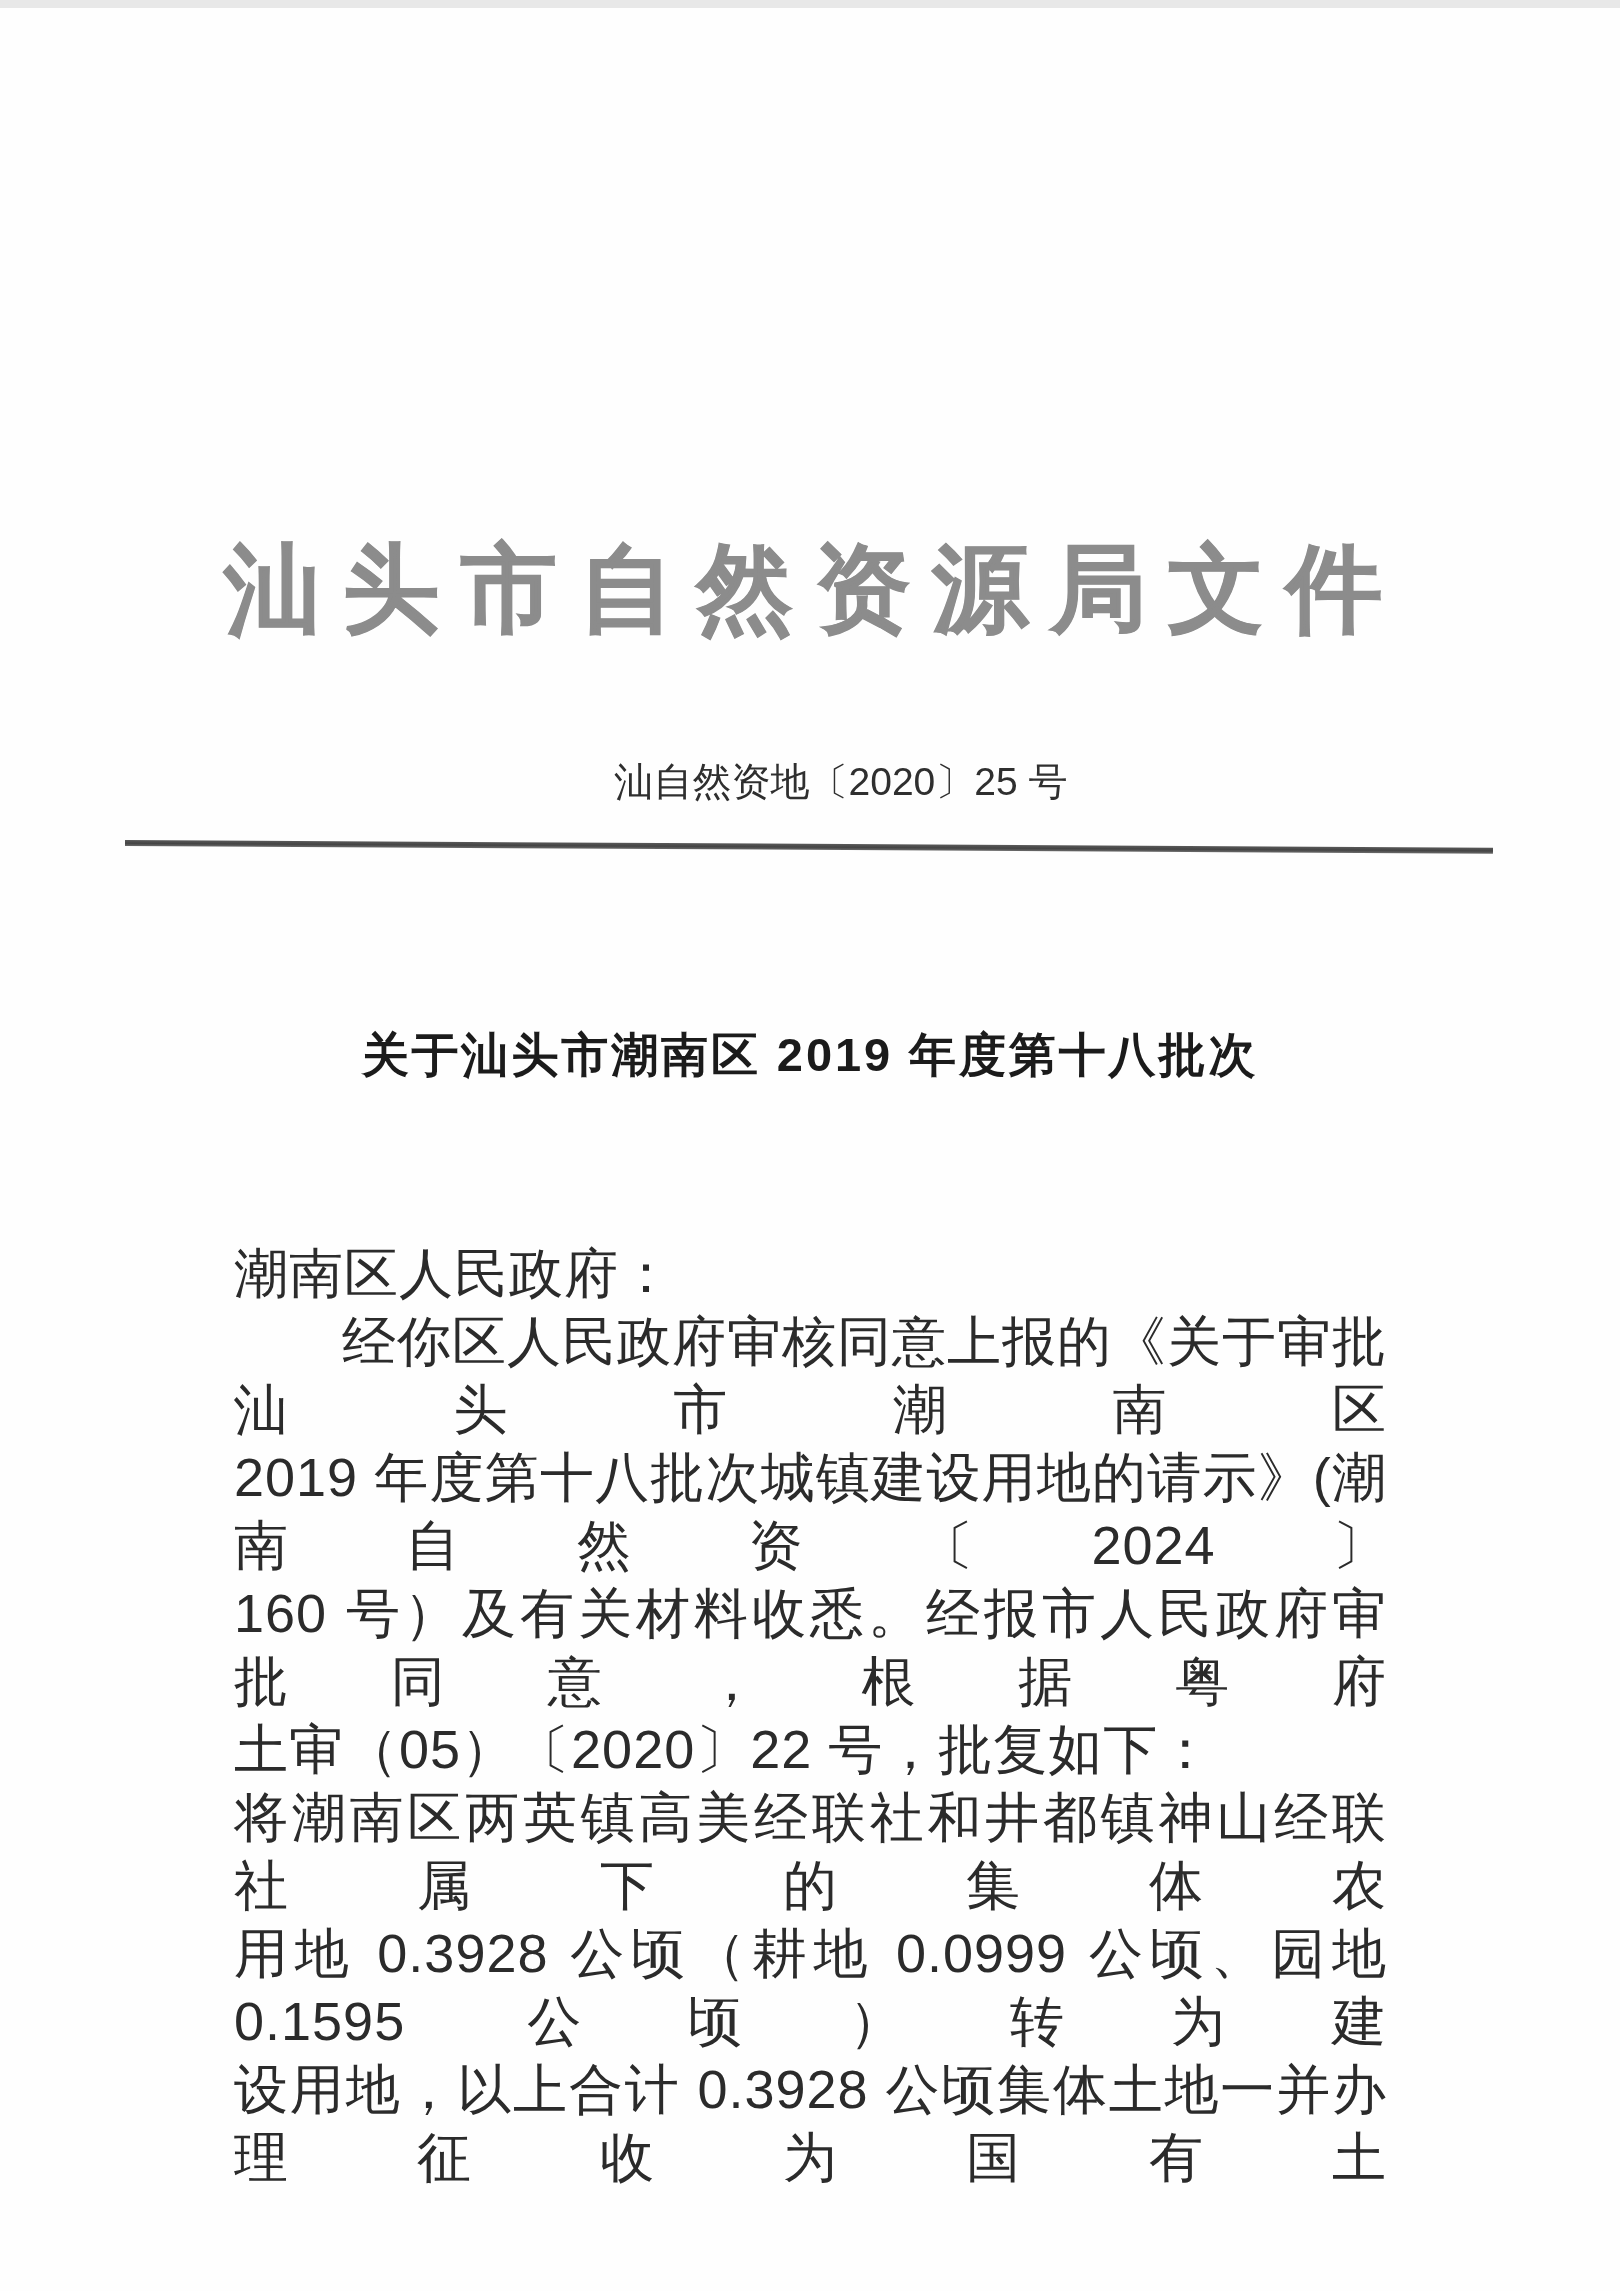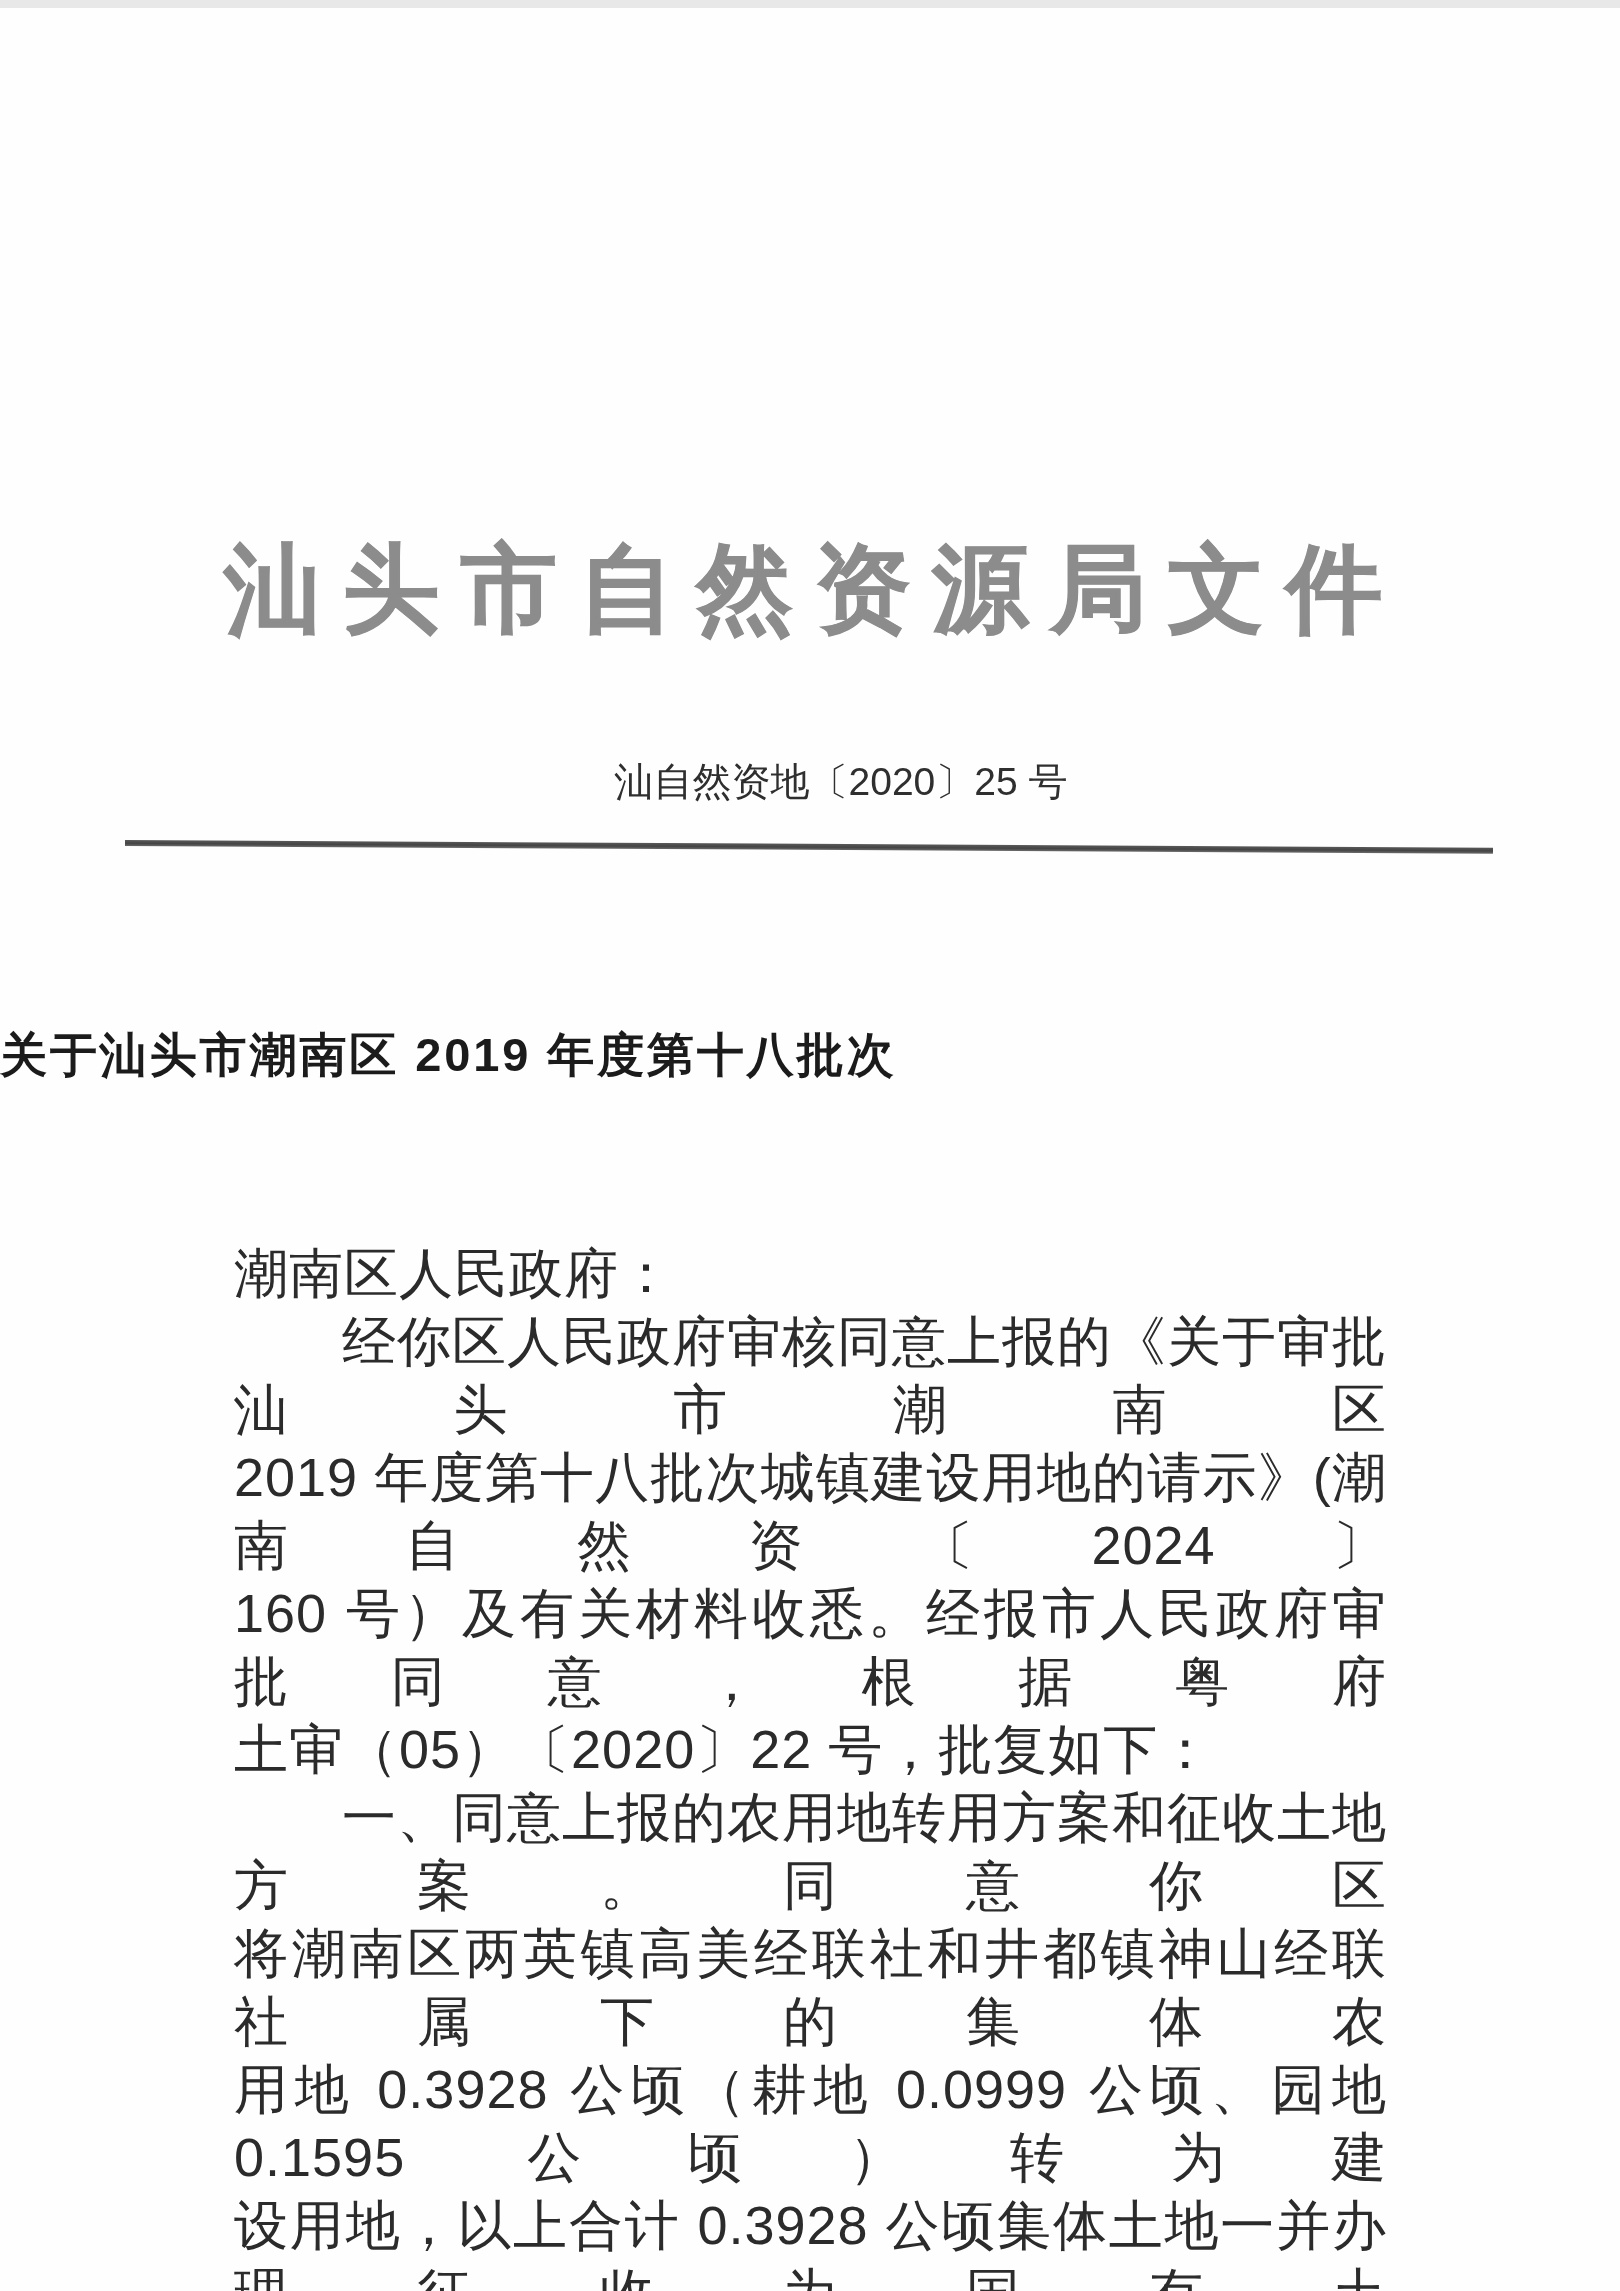--- a/index.html
+++ b/index.html
@@ -55,21 +55,21 @@
     transform: rotate(0.32deg);
     transform-origin: left center;
   }
   
   .doc-title {
     position: absolute;
     top: 1002px;
     left: 0;
     width: 1620px;
     margin: 0;
-    text-align: left;
+    text-align: center;
     font-size: 47px;
     line-height: 90px;
     font-weight: bold;
     color: #1b1b1b;
     letter-spacing: 2.9px;
   }
   
   .doc-body {
     position: absolute;
     top: 1231px;
@@ -123,21 +123,20 @@
   <h1 class="doc-title">
     <span>关于汕头市潮南区 2019 年度第十八批次</span><br>
   </h1>
 
   <div class="doc-body">
       <div class="body-line">潮南区人民政府：</div>
       <div class="body-line indent justify">经你区人民政府审核同意上报的《关于审批汕头市潮南区</div>
       <div class="body-line justify">2019 年度第十八批次城镇建设用地的请示》(潮南自然资〔2024〕</div>
       <div class="body-line justify">160 号）及有关材料收悉。经报市人民政府审批同意，根据粤府</div>
       <div class="body-line">土审（05）〔2020〕22 号，批复如下：</div>
-      <div class="body-line indent justify">一、同意上报的农用地转用方案和征收土地方案。同意你区</div>
       <div class="body-line justify">将潮南区两英镇高美经联社和井都镇神山经联社属下的集体农</div>
       <div class="body-line justify">用地 0.3928 公顷（耕地 0.0999 公顷、园地 0.1595 公顷）转为建</div>
       <div class="body-line justify">设用地，以上合计 0.3928 公顷集体土地一并办理征收为国有土</div>
     </div>
 
   <div class="clipped-remnant"></div>
 
 </div>
 
 

